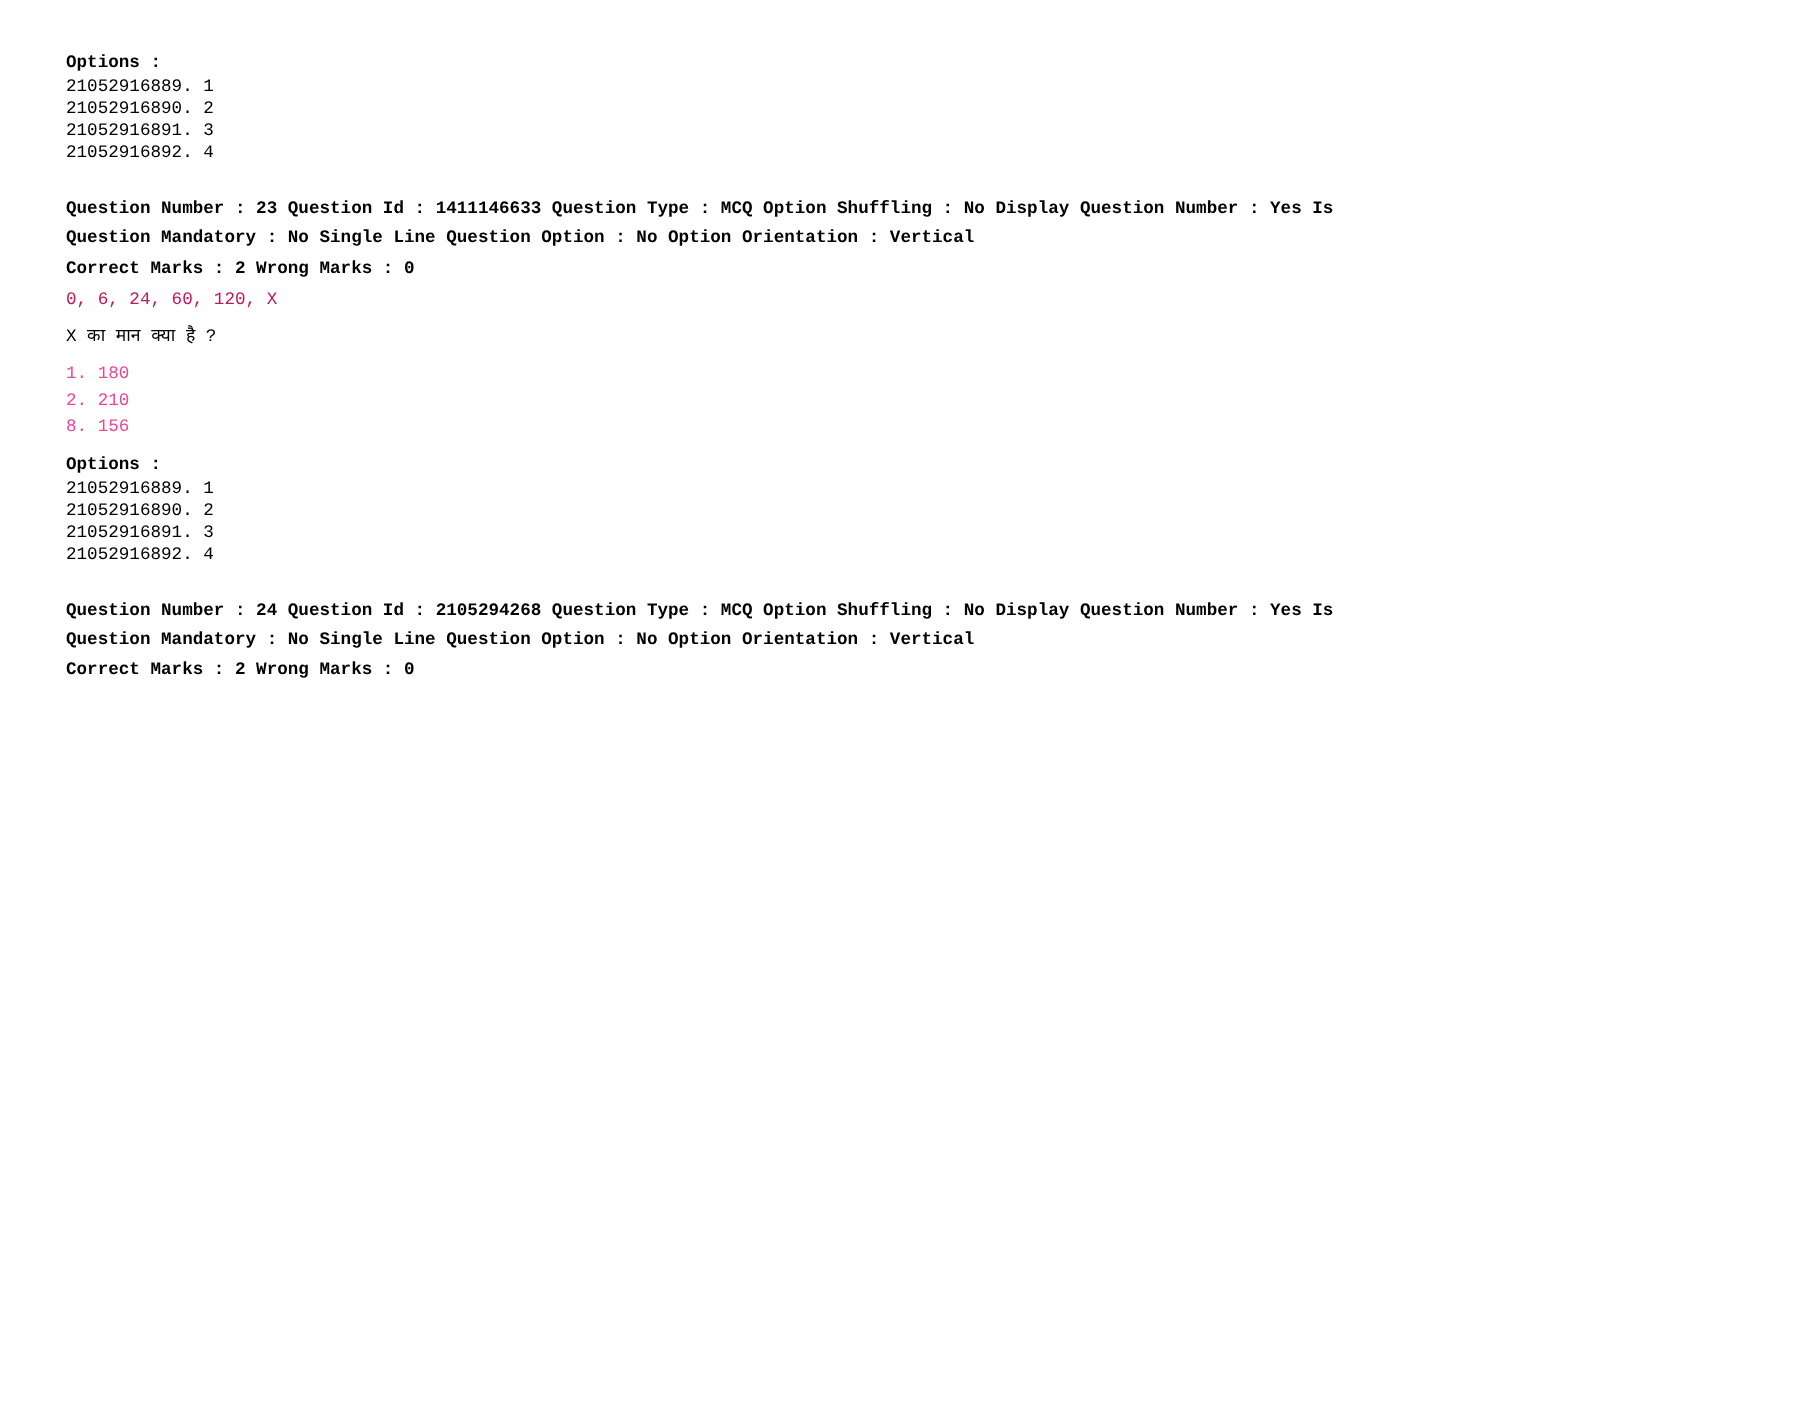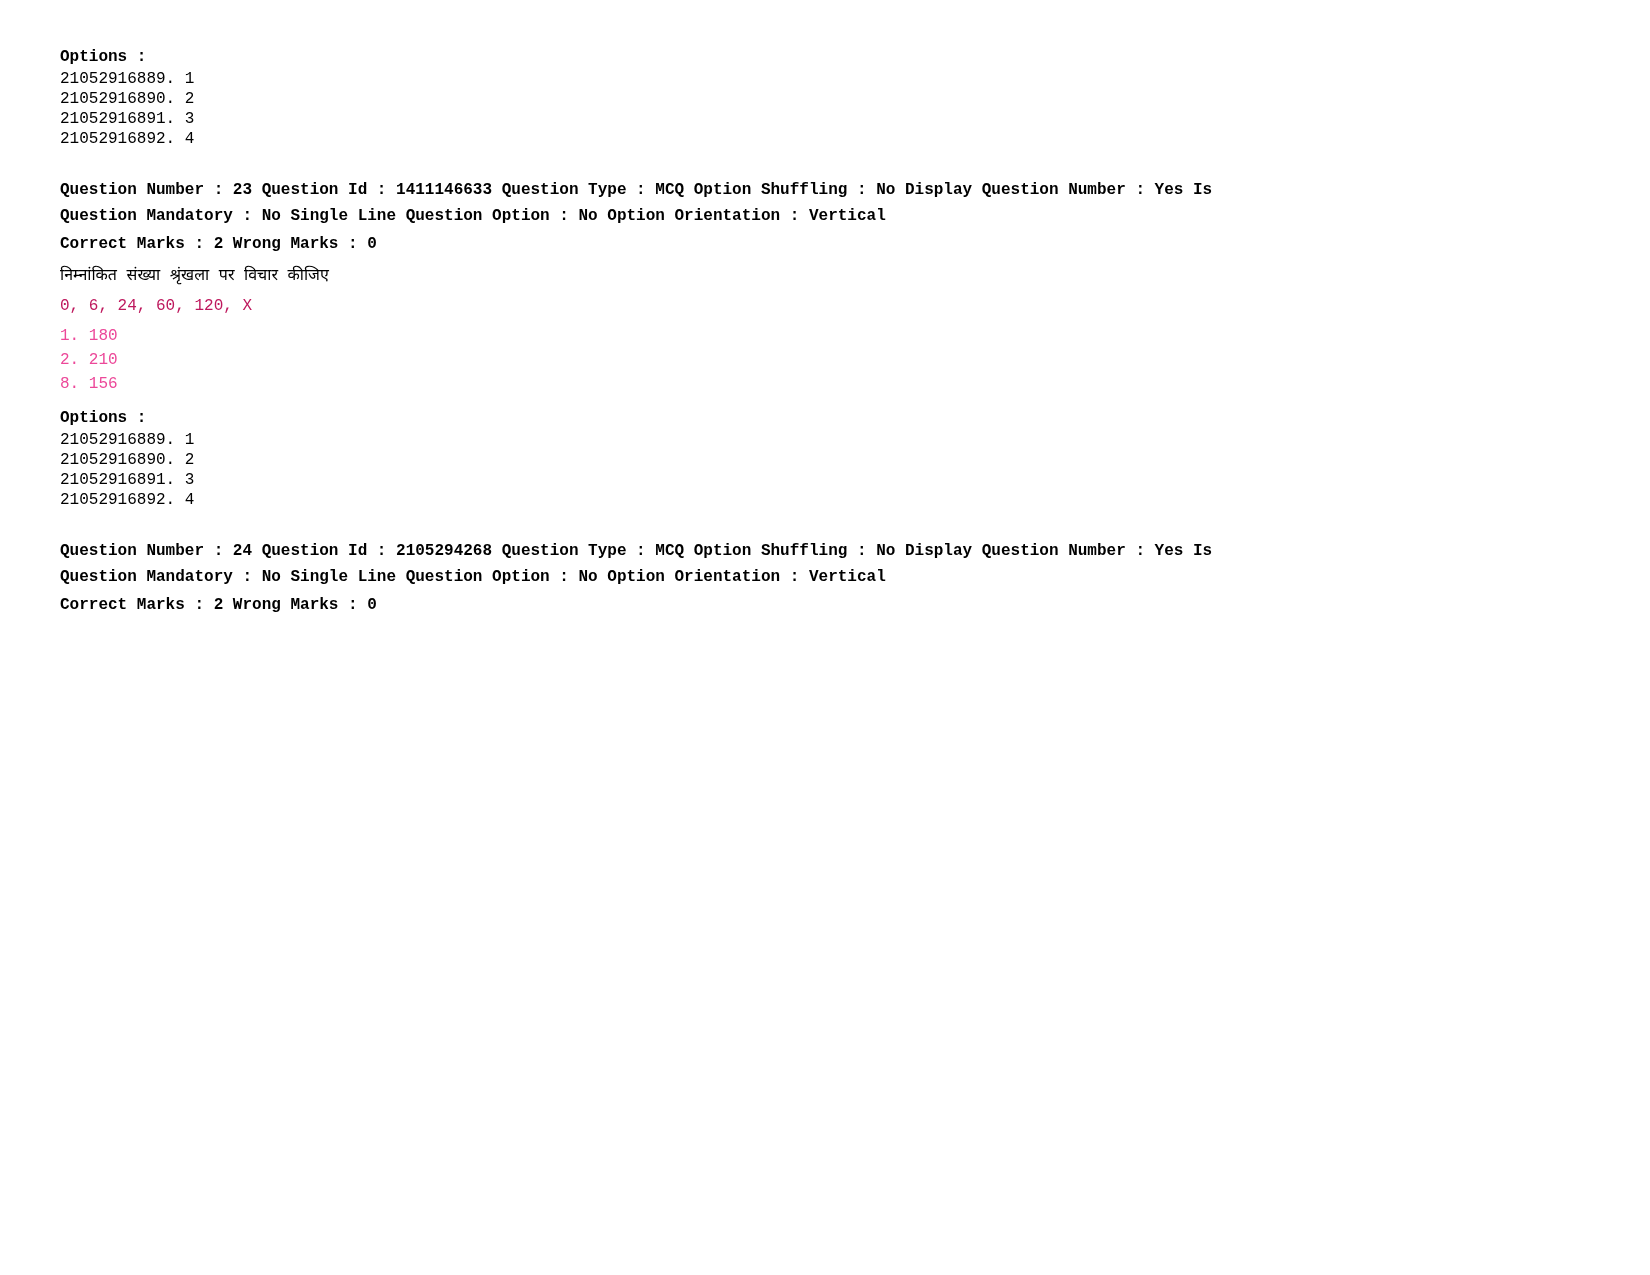--- a/index.html
+++ b/index.html
@@ -93,22 +93,22 @@
     <span>21052916892. 4</span>
   </div>
 </div>
 
 <div class="question-block">
   <div class="question-meta">
     <span>Question Number : 23 Question Id : 1411146633 Question Type : MCQ Option Shuffling : No Display Question Number : Yes Is</span><br>
     <span>Question Mandatory : No Single Line Question Option : No Option Orientation : Vertical</span>
   </div>
   <div class="correct-marks">Correct Marks : 2 Wrong Marks : 0</div>
-  <div class="question-text-hindi">निम्नांकित संख्या श्रृंखला पर विचार कीजिए</div>
   <div class="sequence-text">0, 6, 24, 60, 120, X</div>
+  <div class="question-sub-text">X का मान क्या है ?</div>
 
   <div class="answer-options">
     <div class="answer-option">1. 180</div>
     <div class="answer-option">2. 210</div>
     <div class="answer-option">8. 156</div>
   </div>
 
   <div class="options-section">
     <div class="options-label">Options :</div>
     <div class="option-item">21052916889. 1</div>

